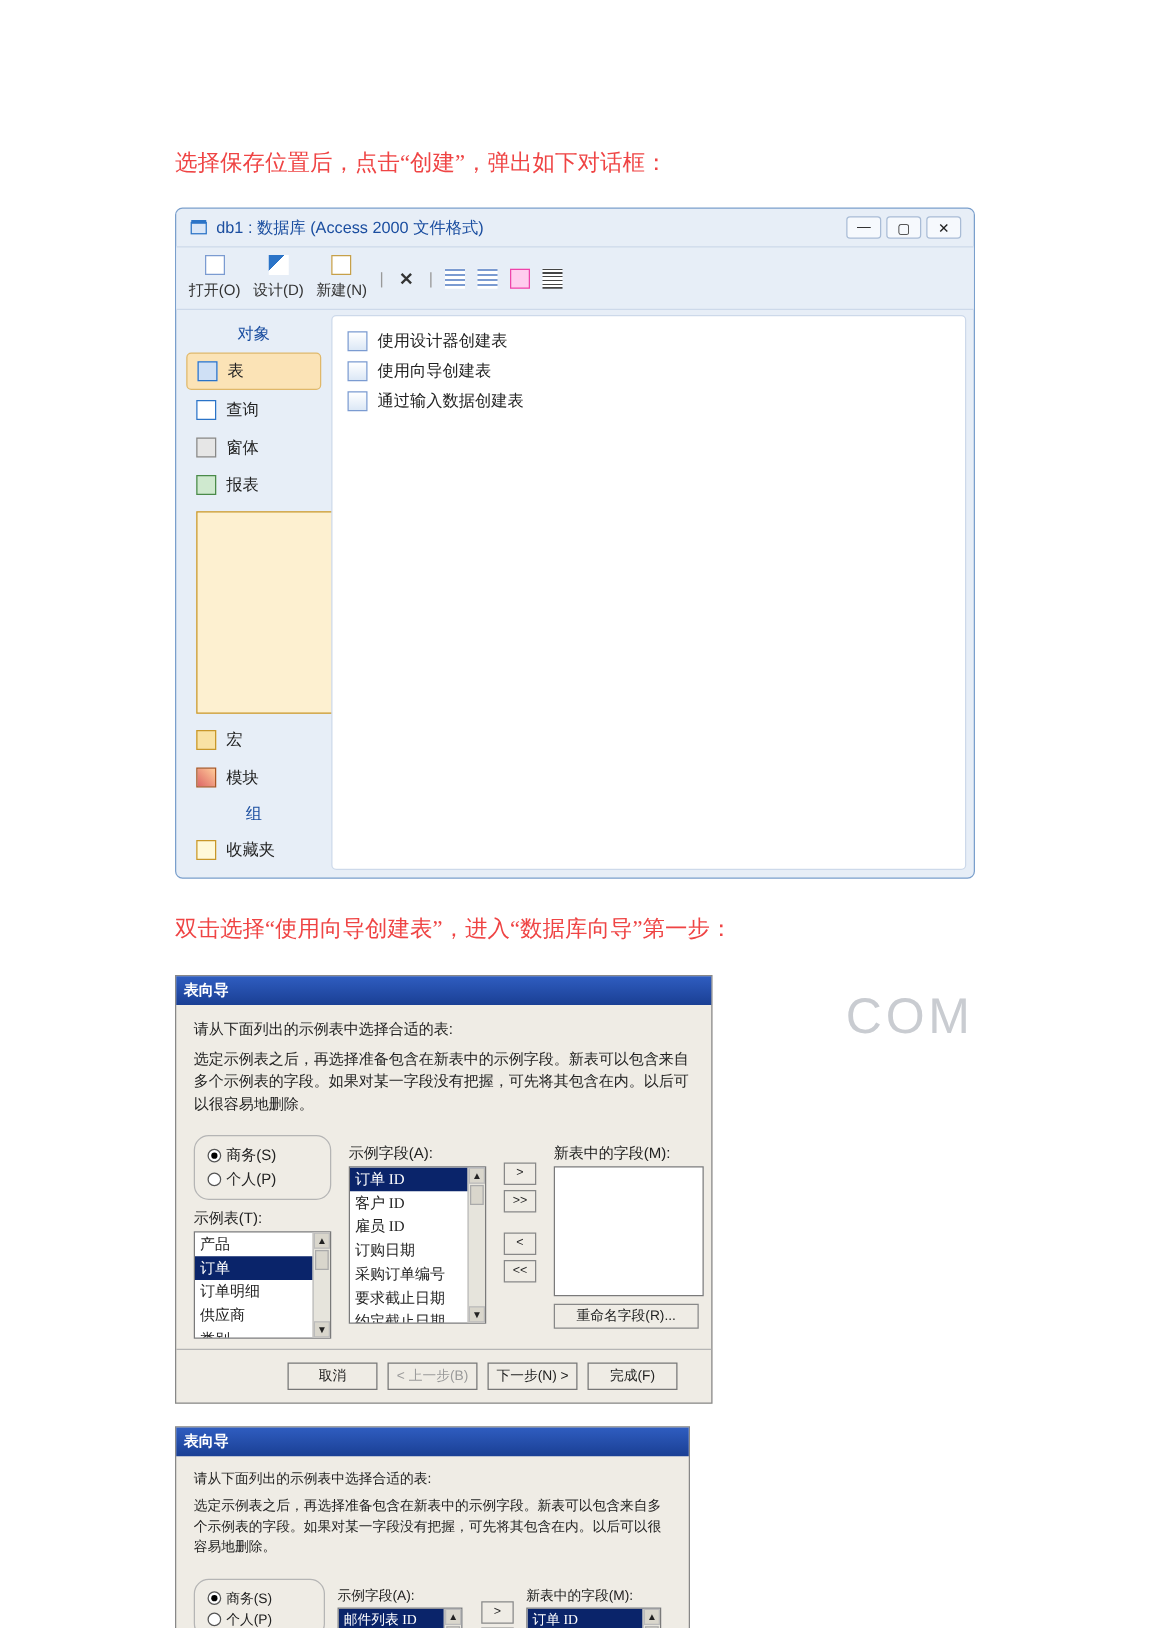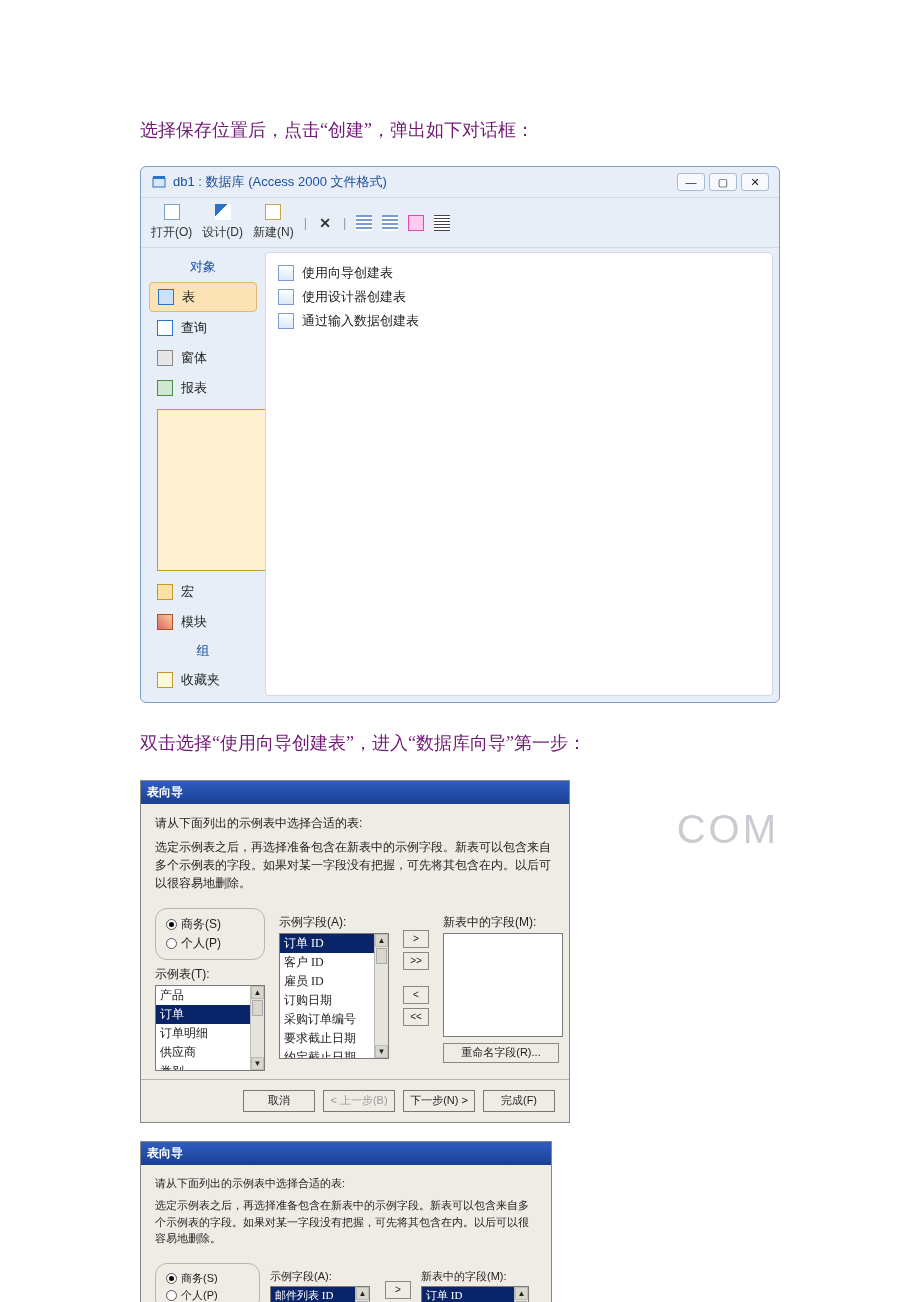--- a/index.html
+++ b/index.html
@@ -1,18 +1,18 @@
 <!DOCTYPE html>
 <html><head>
 <meta charset="utf-8">
 <style>
   * { box-sizing: border-box; margin: 0; padding: 0; }
   body { font-family: "SimSun", "宋体", serif; font-size: 18px; background: #fff; width: 920px; margin: 0 auto; padding: 0; }
   .page { padding: 100px 140px 60px 140px; }
-  .para { margin: 14px 0 20px 0; line-height: 1.8; color: #701a75; }
+  .para { margin: 14px 0 20px 0; line-height: 1.8; color: #ef4444; }
   
   
   .win { border: 1px solid #7a9fcc; border-radius: 6px; background: #e7eef7; font-family: "Tahoma","Microsoft YaHei",sans-serif; font-size: 13px; color: #222; margin-bottom: 24px; }
   .win-title { display:flex; align-items:center; padding: 6px 10px; }
   .win-title .icon { width:16px; height:16px; margin-right:6px; display:inline-flex; align-items:center; justify-content:center; }
   .win-title-text { flex:1; color:#1b4ea0; font-weight: normal; }
   .win-btns { display:flex; gap:4px; }
   .win-btn { width:28px; height:18px; border:1px solid #a9bcd6; border-radius:3px; background:#f6f9fd; display:flex; align-items:center; justify-content:center; font-size:11px; }
   .win-toolbar { display:flex; align-items:center; gap:10px; padding: 6px 10px; border-top:1px solid #cdd9ea; border-bottom:1px solid #cdd9ea; background:#e7eef7; }
   .tb-btn { display:flex; align-items:center; gap:4px; font-size:12px; color:#333;flex-direction:column; }
@@ -43,42 +43,42 @@
   .content-row { display:flex; align-items:center; gap:8px; padding:3px 4px; font-size:13px; }
   .ci { width:16px; height:16px; border:1px solid #7b9bd1; background:linear-gradient(#fff,#dce8f6); }
   
   
   .wiz { background:#efece5; border:1px solid #888; font-family:"SimSun","宋体",sans-serif; font-size:12px; color:#222; margin-bottom:18px; position:relative; }
   .wiz.large { width:430px; }
   .wiz.small { width:412px; font-size:11px; }
   .wiz-tb { background:linear-gradient(#2f5dc0,#1a3f94); color:#fff; font-weight:bold; padding:3px 6px; font-size:12px; }
   .wiz-inner { padding:10px 14px 0 14px; }
   .wiz-text { margin-bottom:6px; line-height:1.5; }
-  .watermark { position:absolute; right:-210px; top:26px; font-size:40px; color:#c9ccd1; letter-spacing:3px; font-family:Arial,sans-serif; pointer-events:none; }
+  .watermark { position:absolute; right:-210px; top:10px; font-size:40px; color:#c9ccd1; letter-spacing:3px; font-family:Arial,sans-serif; pointer-events:none; }
   
   .wiz-row { display:flex; gap:14px; padding:10px 14px 8px 14px; }
   .wiz-col { display:flex; flex-direction:column; }
   .wiz-group { border:1px solid #b5b5b5; border-radius:12px; padding:6px 10px; background:#efece5; }
   .radio-item { display:flex; align-items:center; gap:4px; padding:1px 0; }
   .radio { width:11px; height:11px; border:1px solid #555; border-radius:50%; display:inline-flex; align-items:center; justify-content:center; background:#fff; }
   .radio.on::after { content:""; width:5px; height:5px; background:#000; border-radius:50%; }
   .wiz-label { margin:6px 0 2px 0; }
   .listbox { border:1px solid #7a7a7a; background:#fff; width:110px; height:86px; overflow:hidden; position:relative; }
   .listbox.sm { width:100px; height:80px; font-size:11px; }
   .listbox .lb-item { padding:1px 4px; white-space:nowrap;font-family:Liberation Serif, serif; }
   .listbox .lb-item.sel { background:#0a246a; color:#fff; }
   .scroll-v { position:absolute; right:0; top:0; bottom:0; width:14px; background:#e6e4dc; border-left:1px solid #bbb; }
   .scroll-v .arrow { height:13px; background:#d9d6cc; border:1px solid #bbb; display:flex; align-items:center; justify-content:center; font-size:8px; }
   .scroll-v .thumb { position:absolute; left:1px; right:1px; top:14px; height:16px; background:#d9d6cc; border:1px solid #aaa; }
   
   .movebtns { display:flex; flex-direction:column; gap:4px; align-items:center; justify-content:flex-start; padding-top:22px; }
   .mbtn { width:26px; height:18px; background:#efece5; border:1px solid #888; font-size:10px; display:flex; align-items:center; justify-content:center; }
   .renamebtn { width:116px; height:20px; background:#efece5; border:1px solid #888; font-size:11px; display:flex; align-items:center; justify-content:center; margin-top:6px;text-align:right; }
   
-  .wiz-footer { border-top:1px solid #b5b5b5; padding:10px 14px; display:flex; justify-content:flex-end; gap:8px; }
+  .wiz-footer { border-top:1px solid #b5b5b5; padding:10px 27px; display:flex; justify-content:flex-end; gap:8px; }
   .wbtn { min-width:72px; height:22px; border:1px solid #777; background:#efece5; font-size:11px; display:flex; align-items:center; justify-content:center; position:relative; padding:0 6px; }
   .wbtn.disabled { color:#9a9a9a; }
   
   .images-wrap { display:flex; flex-direction:column; align-items:flex-start; }
 </style>
 </head>
 <body>
 
 <div class="page">
 
@@ -163,25 +163,25 @@
           </div>
         <div class="nav-header">组</div>
         <div class="nav-item">
             <span class="ni fav"></span>
             <span>收藏夹</span>
           </div>
       </div>
       <div class="content">
         <div class="content-row">
             <span class="ci"></span>
-            <span>使用向导创建表</span>
+            <span>使用设计器创建表</span>
           </div>
         <div class="content-row">
             <span class="ci"></span>
-            <span>使用设计器创建表</span>
+            <span>使用向导创建表</span>
           </div>
         <div class="content-row">
             <span class="ci"></span>
             <span>通过输入数据创建表</span>
           </div>
       </div>
     </div>
   </div>
 
   <p class="para">双击选择“使用向导创建表”，进入“数据库向导”第一步：</p>

